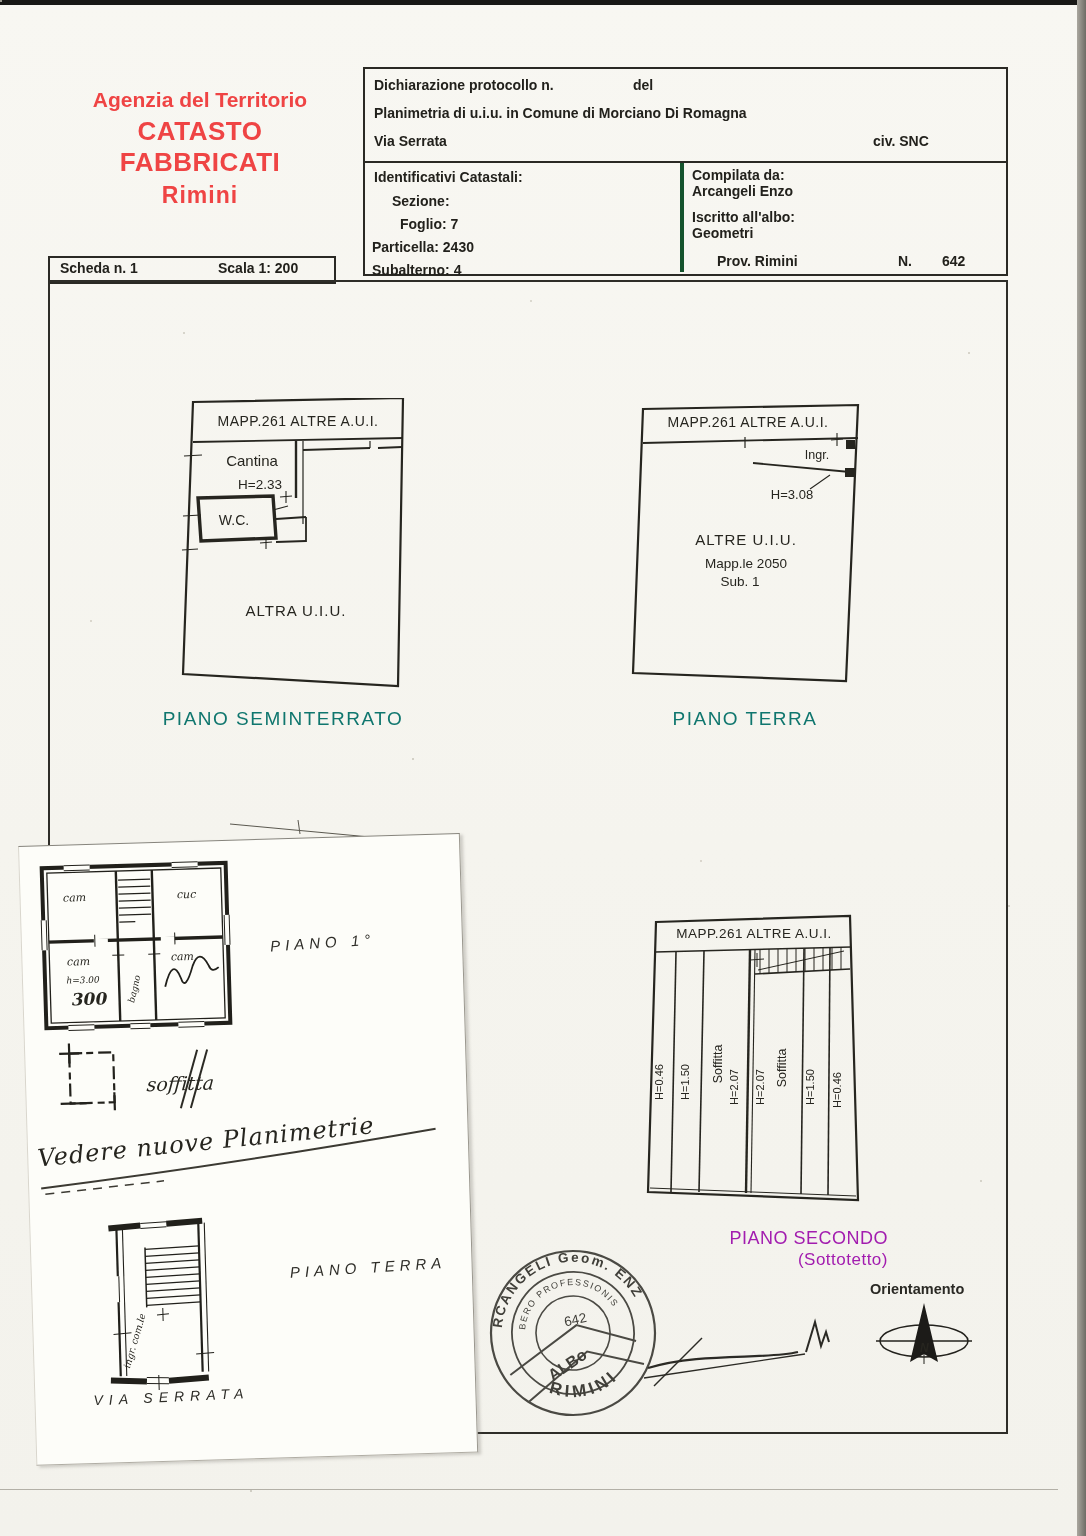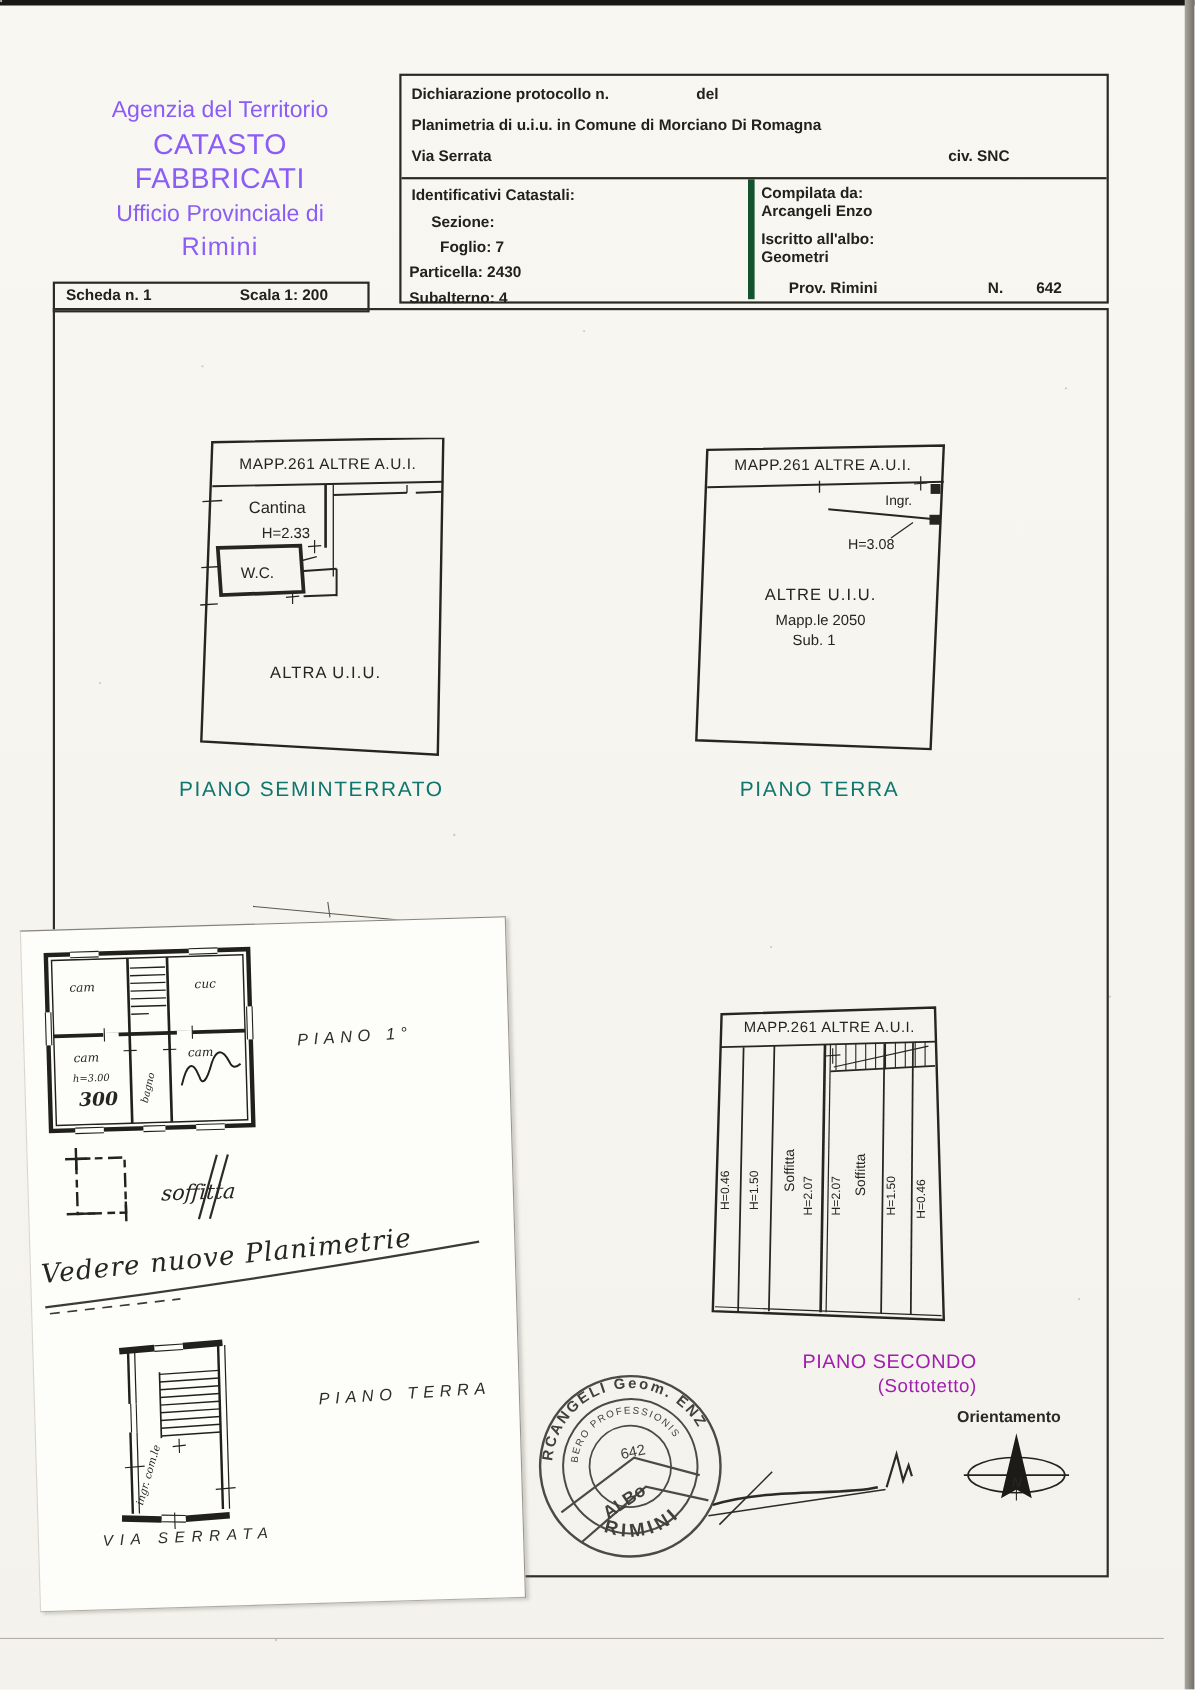--- a/index.html
+++ b/index.html
@@ -10,30 +10,30 @@
   }
   .abs{position:absolute;}
   
   .scan-top{left:0;top:0;width:1086px;height:5px;background:#181816;}
   .scan-right{right:0;top:0;width:9px;height:1536px;background:linear-gradient(90deg,#aaa79f,#6e6c65);}
   .scan-bottom-line{left:0;top:1489px;width:1058px;height:1px;background:#b3b0a7;}
   .speckles{left:0;top:0;width:2px;height:2px;border-radius:50%;background:#c9c6bb;
     box-shadow:183px 332px #cdcabf,412px 758px #c7c4b9,968px 352px #ccc9be,90px 620px #d0cdc2,
     1008px 905px #c9c6bb,530px 300px #d2cfc4,250px 1490px #c5c2b7,700px 860px #d0cdc2,980px 1180px #cbc8bd;}
   
-  .agency{left:60px;top:88px;width:280px;text-align:center;font-weight:400;color:#8b5cf6;}
+  .agency{left:60px;top:88px;width:280px;text-align:center;font-weight:700;color:#ef4444;}
   .agency .l1{font-size:21px;}
   .agency .l2{font-size:26px;letter-spacing:.5px;margin-top:4px;}
   .agency .l3{font-size:21px;margin-top:5px;}
   .agency .l4{font-size:23px;margin-top:4px;letter-spacing:1px;}
   
   .tw{font-family:Liberation Sans, sans-serif;font-weight:700;font-size:14px;color:#22211c;white-space:nowrap;}
   .formbox{left:363px;top:67px;width:641px;height:205px;border:2px solid #2a2924;}
   .formbox .rowA{position:absolute;left:0;top:0;width:100%;height:92px;border-bottom:2px solid #2a2924;}
-  .formbox .cellL{position:absolute;left:0;top:94px;width:315px;height:109px;border-right:6px solid #14532d;}
+  .formbox .cellL{position:absolute;left:0;top:94px;width:315px;height:109px;border-right:4px solid #14532d;}
   .formbox .cellR{position:absolute;left:317px;top:94px;right:0;height:109px;}
   .schedabox{left:48px;top:256px;width:284px;height:24px;border:2px solid #2a2924;}
   .mainborder{left:48px;top:280px;width:956px;height:1150px;border:2px solid #2e2d28;}
   
   .plancap{font-size:19px;letter-spacing:1.5px;color:#0f766e;text-align:center;white-space:nowrap;}
   .plancap2{font-size:17px;letter-spacing:.5px;color:#a21caf;text-align:right;white-space:nowrap;}
   
   .overlay{left:18px;top:846px;width:440px;height:618px;background:#fdfdf9;
     transform:rotate(-1.7deg);transform-origin:0 0;z-index:5;
     border-top:1.5px solid #86847c;border-right:1.5px solid #9b988f;
@@ -47,31 +47,30 @@
 <body>
 
 <div class="abs scan-top"></div>
 <div class="abs scan-right"></div>
 <div class="abs scan-bottom-line"></div>
 <div class="abs speckles"></div>
 
 <div class="abs agency">
   <div class="l1">Agenzia del Territorio</div>
   <div class="l2">CATASTO FABBRICATI</div>
-  <div class="l3">Ufficio Provinciale di</div>
   <div class="l4">Rimini</div>
 </div>
 
 <div class="abs formbox">
   <div class="rowA">
     <span class="abs tw" style="left:9px;top:8px;">Dichiarazione protocollo n.</span>
     <span class="abs tw" style="left:268px;top:8px;">del</span>
     <span class="abs tw" style="left:9px;top:36px;">Planimetria di u.i.u. in Comune di Morciano Di Romagna</span>
     <span class="abs tw" style="left:9px;top:64px;">Via Serrata</span>
-    <span class="abs tw" style="left:497px;top:64px;">civ. SNC</span>
+    <span class="abs tw" style="left:508px;top:64px;">civ. SNC</span>
   </div>
   <div class="cellL">
     <span class="abs tw" style="left:9px;top:6px;">Identificativi Catastali:</span>
     <span class="abs tw" style="left:27px;top:30px;">Sezione:</span>
     <span class="abs tw" style="left:35px;top:53px;">Foglio: 7</span>
     <span class="abs tw" style="left:7px;top:76px;">Particella: 2430</span>
     <span class="abs tw" style="left:7px;top:99px;">Subalterno: 4</span>
   </div>
   <div class="cellR">
     <span class="abs tw" style="left:10px;top:4px;">Compilata da:</span>

